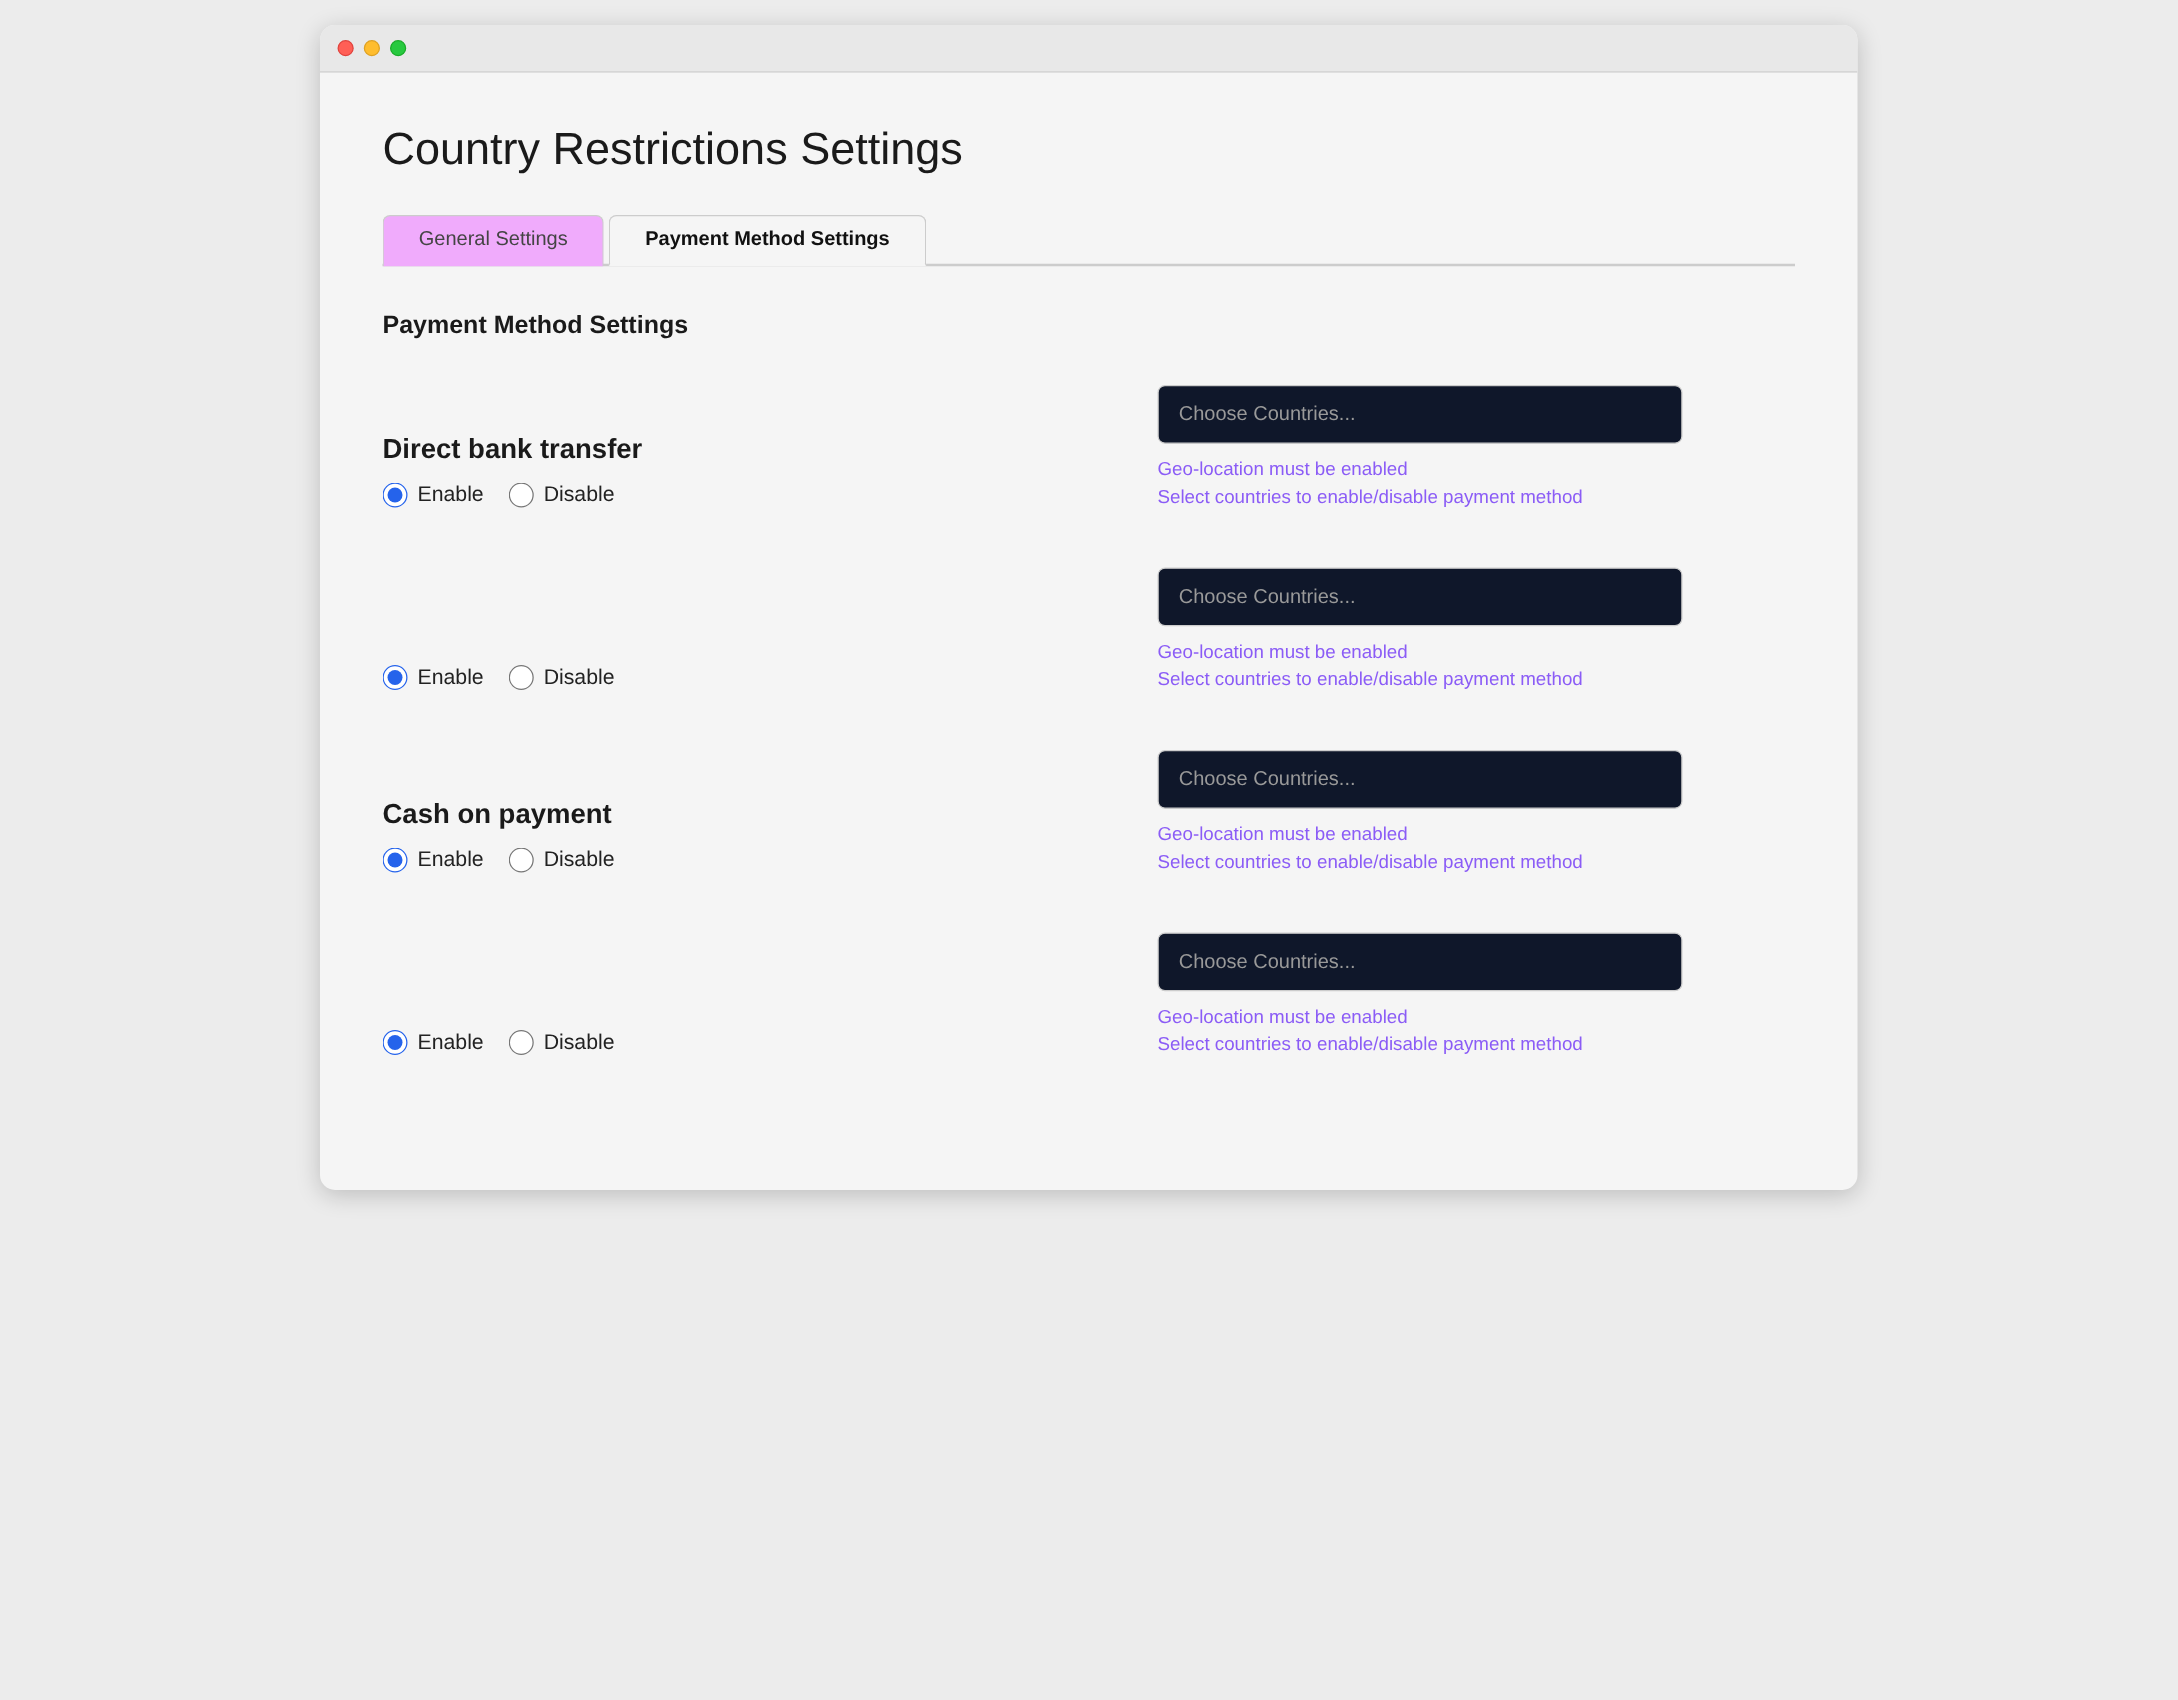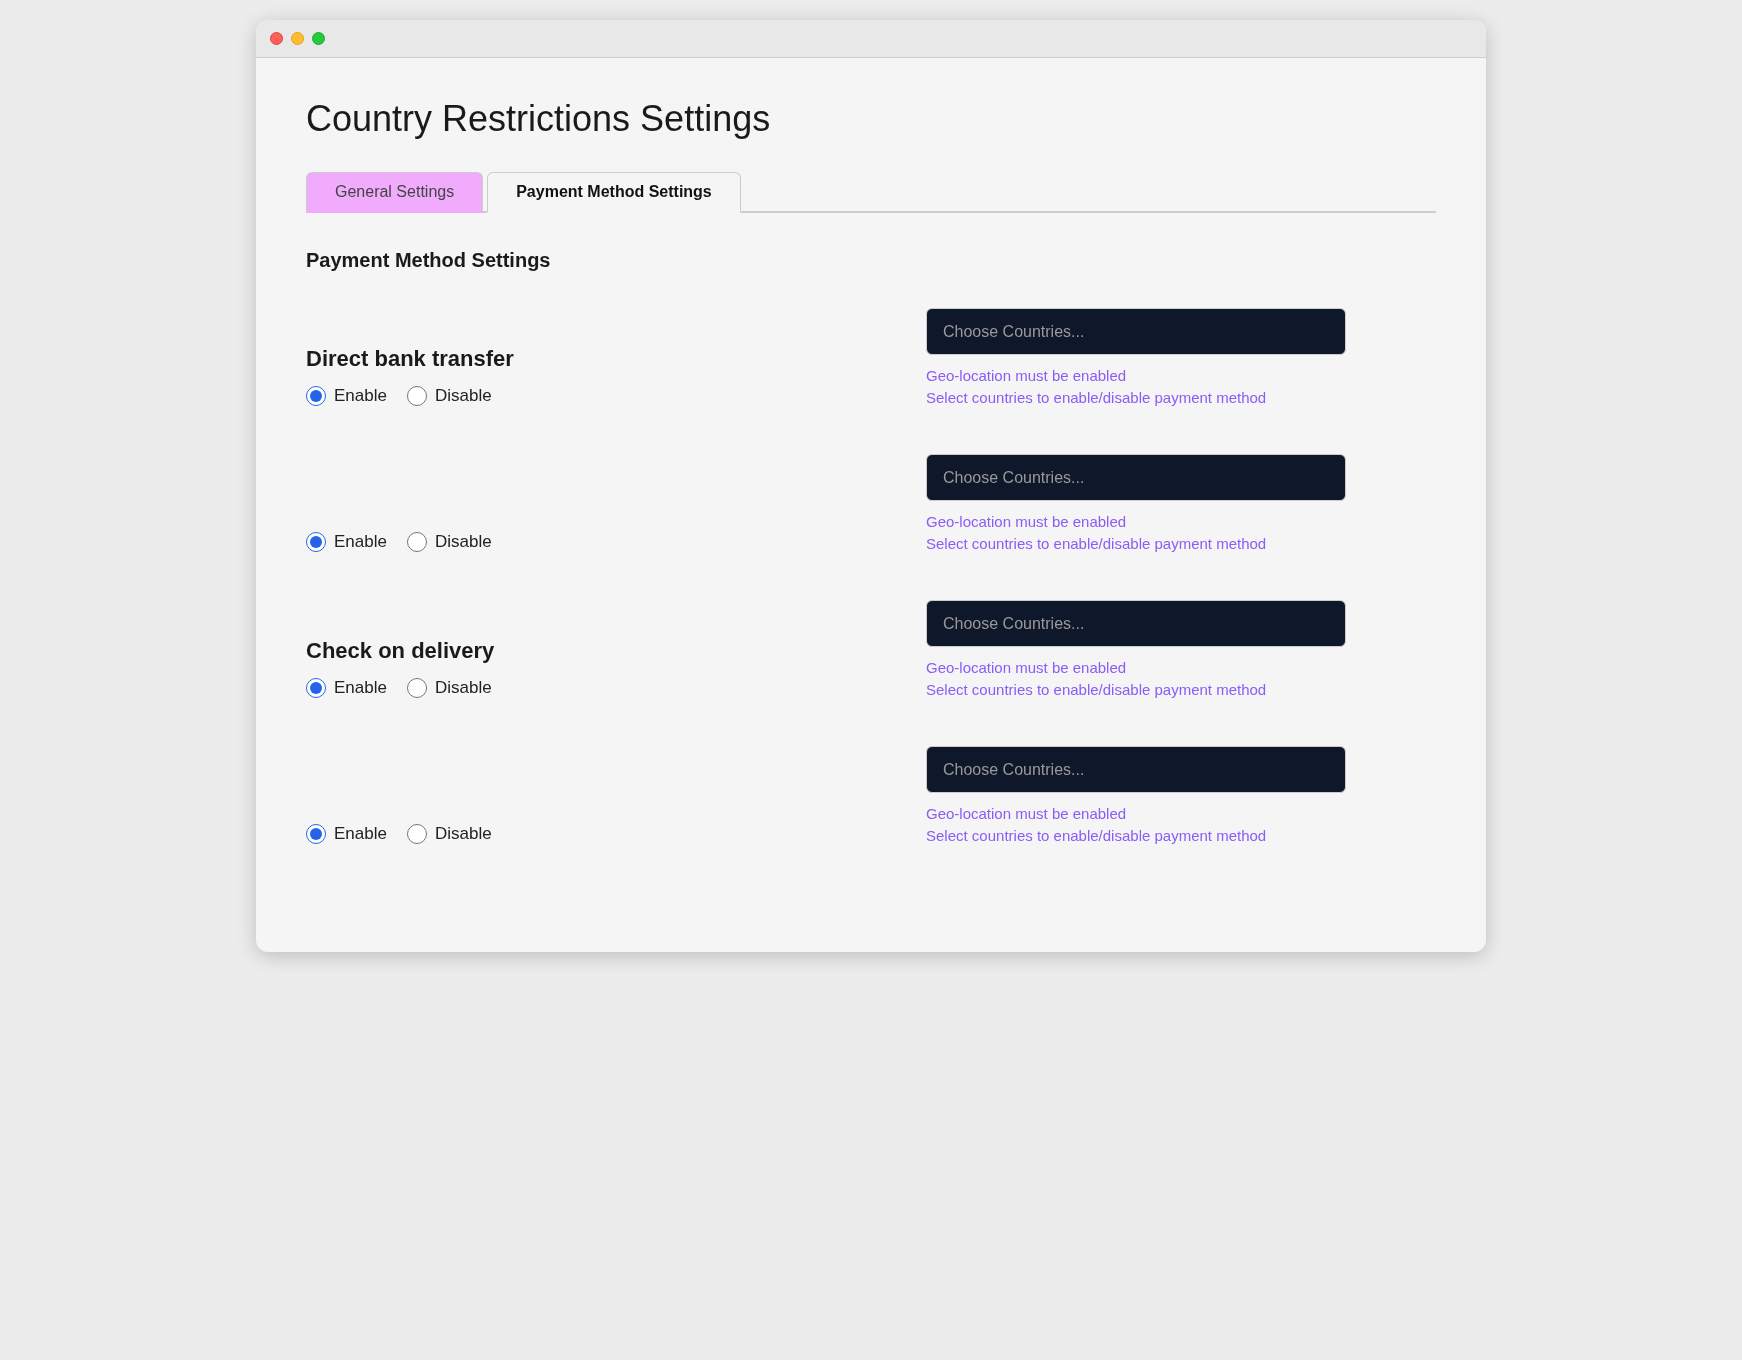--- a/index.html
+++ b/index.html
@@ -220,21 +220,21 @@
       <div class="payment-right">
         <select class="country-select">
           <option value="" disabled="" selected="">Choose Countries...</option>
         </select>
         <div class="hint-text">Geo-location must be enabled</div>
         <div class="hint-text">Select countries to enable/disable payment method</div>
       </div>
     </div>
         <div class="payment-row">
       <div class="payment-left">
-        <div class="payment-name">Check on delivery</div>
+        <div class="payment-name">Cash on payment</div>
         <div class="radio-group">
           <label class="radio-label">
             <input class="radio-input" type="radio" name="cash-on-delivery" value="enable" checked="" style="">
             <span>Enable</span>
           </label>
           <label class="radio-label">
             <input class="radio-input" type="radio" name="cash-on-delivery" value="disable" style="">
             <span>Disable</span>
           </label>
         </div>

